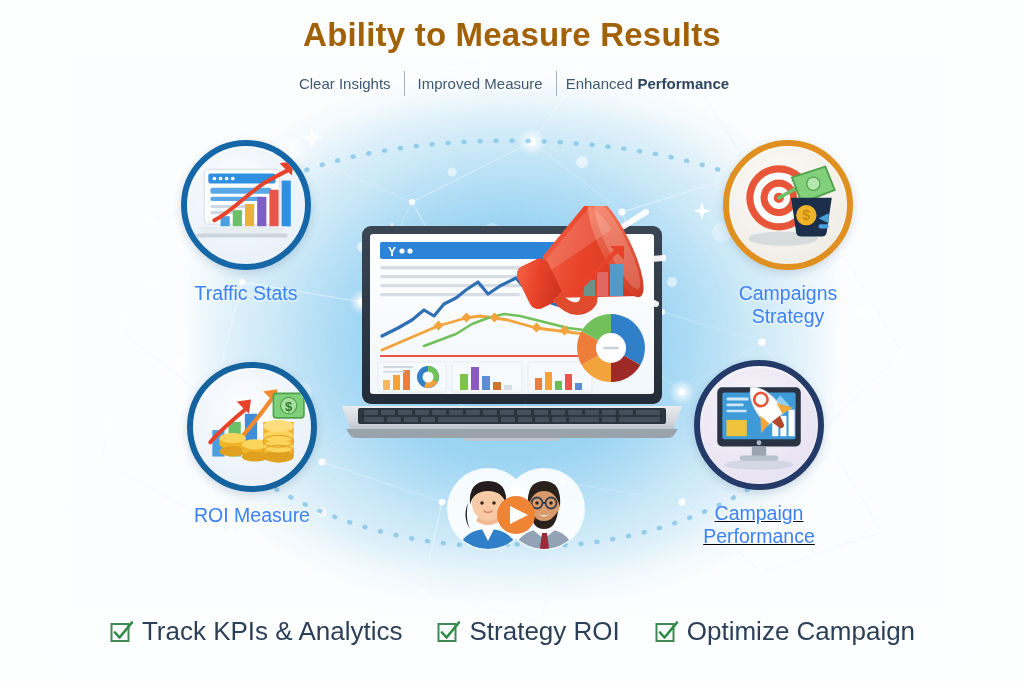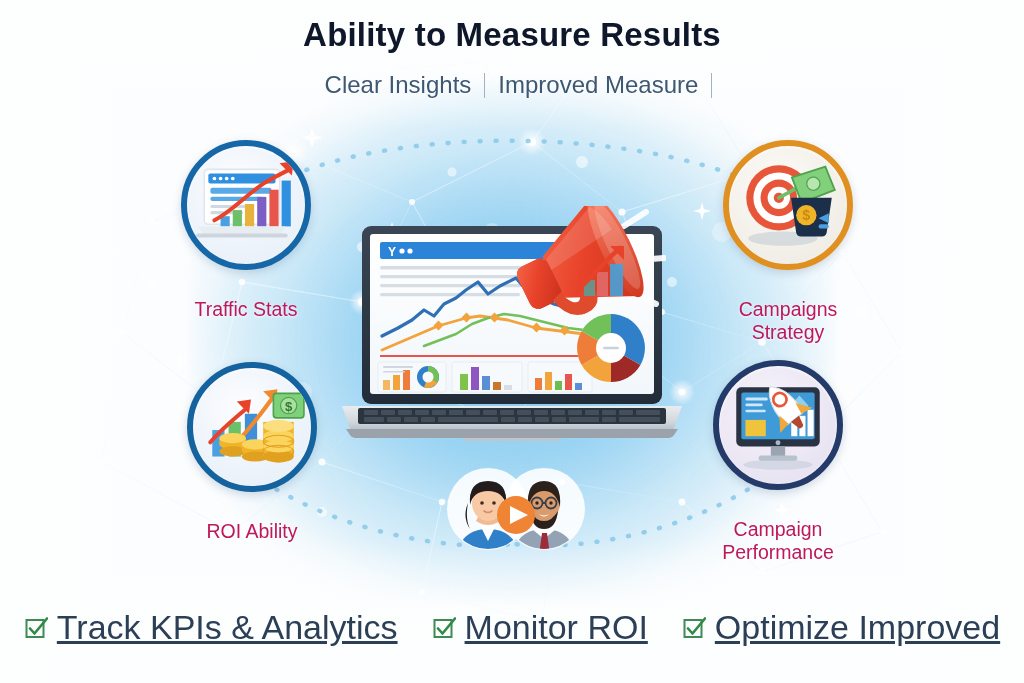--- a/index.html
+++ b/index.html
@@ -30,25 +30,25 @@
     background:
       linear-gradient(to right, #fdfefe 0%, rgba(253,254,254,.55) 7%, rgba(255,255,255,0) 17%, rgba(255,255,255,0) 83%, rgba(253,254,254,.6) 93%, #fdfefe 100%),
       linear-gradient(to bottom, #fdfefe 0%, rgba(253,254,254,.6) 8%, rgba(255,255,255,0) 19%, rgba(255,255,255,0) 79%, rgba(253,254,254,.72) 92%, #fdfeff 100%);
   }
   .net { position:absolute; left:50%; top:50%; transform:translate(-50%,-50%); width:900px; height:620px; }
   .sparkles { position:absolute; left:50%; top:50%; transform:translate(-50%,-50%); width:900px; height:620px; }
 
   
   .header { position:absolute; left:0; right:0; top:16px; text-align:center; z-index:30; }
   .title {
-    font-size:33px; font-weight:bold; color:#0f172a; letter-spacing:.2px;
+    font-size:33px; font-weight:bold; color:#a16207; letter-spacing:.2px;
     text-shadow:0 1px 3px rgba(255,255,255,.9);
   }
   .subtitle {
-    margin-top:17px; font-size:24px; color:#3d5873;
+    margin-top:17px; font-size:15px; color:#3d5873;
     display:flex; justify-content:center; align-items:center; gap:0px;
     text-shadow:0 1px 3px rgba(255,255,255,.85);
   }
   .sub-seg { padding:0 13px; white-space:nowrap; }
   .sub-seg.tight { padding:0 9px; }
   .sub-sep { width:1px; height:25px; background:#8fa6bb; opacity:.85; }
   .bold { font-weight:bold; color:#2d455f; }
 
   
   .node { position:absolute; z-index:25; width:200px; text-align:center; }
@@ -57,42 +57,42 @@
     margin:0 auto; position:relative;
     background:radial-gradient(circle at 42% 35%, #fdfdff 0%, #eef4fb 55%, #e3edf7 100%);
     box-shadow:0 3px 10px rgba(40,80,120,.20), inset 0 1px 3px rgba(255,255,255,.9);
     display:flex; align-items:center; justify-content:center; overflow:hidden;
   }
   .ring.blue   { border:6px solid #1667a8; }
   .ring.blue2  { border:6px solid #14639f; }
   .ring.orange { border:6px solid #e09020; background:radial-gradient(circle at 42% 35%,#fdfbf6 0%,#f3f0ea 60%,#ece8e2 100%); }
   .ring.navy   { border:6px solid #243a68; background:radial-gradient(circle at 42% 35%,#f7f4fb 0%,#ebe6f3 60%,#e4dff0 100%); }
   .node-label {
-    margin-top:28px; font-size:19.5px; color:#be185d; line-height:1.18;
+    margin-top:12px; font-size:19.5px; color:#3b82f6; line-height:1.18;
     text-shadow:0 1px 3px rgba(255,255,255,.9);
   }
 
   #node-traffic    { left:146px; top:140px; }
   #node-roi        { left:152px; top:362px; }
   #node-conversion { left:688px; top:140px; }
-  #node-campaign   { left:678px; top:360px; }
+  #node-campaign   { left:659px; top:360px;text-decoration:underline; }
 
   
   .laptop { position:absolute; left:340px; top:224px; width:344px; height:230px; z-index:20; }
 
   
   .people { position:absolute; left:446px; top:463px; width:140px; height:92px; z-index:26; }
 
   
   .footer {
     position:absolute; left:0; right:0; bottom:36px; z-index:30;
     display:flex; justify-content:center; align-items:center; gap:0px;
   }
   .check-item { display:flex; align-items:center; gap:9px; padding:0 17px; }
-  .check-label { font-size:34px; color:#2b3f57; text-shadow:0 1px 3px rgba(255,255,255,.9); white-space:nowrap;text-decoration:underline; }
+  .check-label { font-size:26px; color:#2b3f57; text-shadow:0 1px 3px rgba(255,255,255,.9); white-space:nowrap; }
   .cbox { width:24px; height:24px; position:relative; flex:none; }
 </style>
 </head>
 <body>
 
 <div id="stage">
 
   <div class="bg-radial"></div>
   <div class="bg-soft2"></div>
 
@@ -218,20 +218,21 @@
 
   <div class="bg-edgefade"></div>
 
   <div class="header">
     <div class="title">Ability to Measure Results</div>
     <div class="subtitle">
       <span class="sub-seg">Clear Insights</span>
       <span class="sub-sep"></span>
       <span class="sub-seg">Improved Measure</span>
       <span class="sub-sep"></span>
+      <span class="sub-seg tight"><span>Enhanced </span><span class="bold">Performance</span></span>
     </div>
   </div>
 
   <div class="laptop">
     <svg viewBox="0 0 344 230" width="344" height="230">
       <defs>
         <linearGradient id="lidG" x1="0" y1="0" x2="0" y2="1">
           <stop offset="0%" stop-color="#3a4654"></stop>
             <stop offset="100%" stop-color="#222c38"></stop>
         </linearGradient>
@@ -475,21 +476,21 @@
             </g>
         </g>
 
         <g transform="translate(76,22)">
           <rect x="0" y="0" width="30" height="24" rx="3" fill="#7ed07a" stroke="#4fa24c" stroke-width="1.6"></rect>
           <circle cx="15" cy="12" r="8" fill="#a9e0a2" stroke="#4fa24c" stroke-width="1.2"></circle>
           <text x="15" y="17.5" font-family="Liberation Sans, sans-serif" font-size="13" font-weight="bold" fill="#2f7a2c" text-anchor="middle">$</text>
         </g>
       </svg>
     </div>
-    <div class="node-label">ROI Ability</div>
+    <div class="node-label">ROI Measure</div>
   </div>
 
   <div class="node" id="node-conversion">
     <div class="ring orange">
       <svg viewBox="0 0 110 110" width="112" height="112">
         <ellipse cx="50" cy="88" rx="34" ry="7" fill="#b9c6d2" opacity=".5"></ellipse>
 
         <g transform="translate(46,48)">
           <circle r="32" fill="#e8563a"></circle>
           <circle r="25" fill="#ffffff"></circle>
@@ -625,28 +626,28 @@
       <span class="check-label">Track KPIs &amp; Analytics</span>
     </div>
 
     <div class="check-item">
       <span class="cbox">
         <svg viewBox="0 0 24 24" width="24" height="24">
           <rect x="2.5" y="4" width="17" height="17" fill="none" stroke="#3f8a52" stroke-width="2"></rect>
           <path d="M6 12.5 L10.5 17.5 L23 2.5" fill="none" stroke="#2e8b45" stroke-width="2.6" stroke-linecap="round" stroke-linejoin="round"></path>
         </svg>
       </span>
-      <span class="check-label">Monitor ROI</span>
+      <span class="check-label">Strategy ROI</span>
     </div>
 
     <div class="check-item">
       <span class="cbox">
         <svg viewBox="0 0 24 24" width="24" height="24">
           <rect x="2.5" y="4" width="17" height="17" fill="none" stroke="#3f8a52" stroke-width="2"></rect>
           <path d="M6 12.5 L10.5 17.5 L23 2.5" fill="none" stroke="#2e8b45" stroke-width="2.6" stroke-linecap="round" stroke-linejoin="round"></path>
         </svg>
       </span>
-      <span class="check-label">Optimize Improved</span>
+      <span class="check-label">Optimize Campaign</span>
     </div>
 
   </div>
 
 </div>
 
 </body></html>

